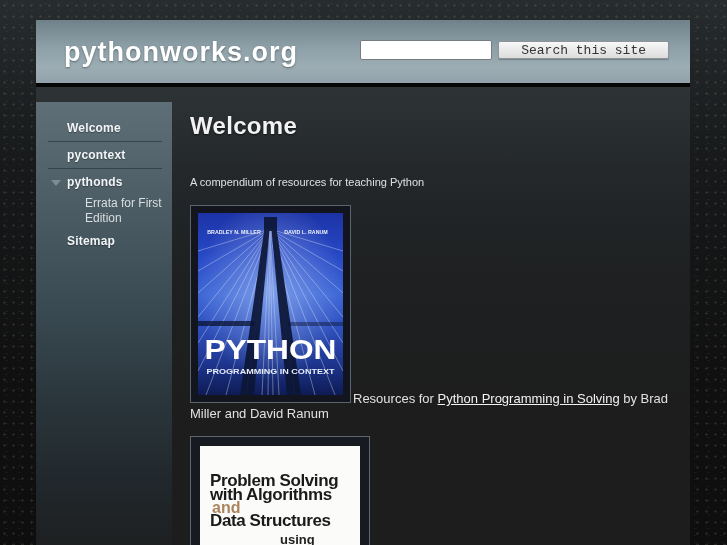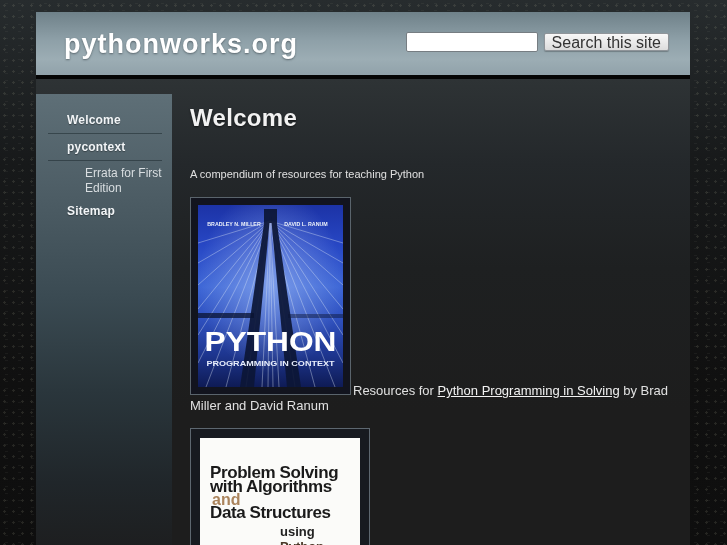--- a/index.html
+++ b/index.html
@@ -11,39 +11,39 @@
       radial-gradient(rgba(200,200,170,0.13) 1px, rgba(0,0,0,0) 1.3px),
       radial-gradient(rgba(150,150,140,0.08) 1px, rgba(0,0,0,0) 1.3px),
       linear-gradient(180deg, #272c2e 0%, #17191a 30%, #101010 70%, #0e0e0e 100%);
     background-size: 9px 11px, 13px 7px, 100% 100%;
     position:relative;
   }
   .page-wrapper { position:absolute; left:36px; top:0; width:654px; height:545px; }
 
   
   .banner {
-    margin-top:12px; height:67px; position:relative;
+    margin-top:20px; height:67px; position:relative;
     background:linear-gradient(180deg, #6f8189 0%, #8ea0a8 45%, #9cadb4 75%, #91a2aa 100%);
     border-bottom:4px solid #060606;
   }
   .site-title {
     position:absolute; left:28px; top:0; line-height:65px;
     font-size:27px; font-weight:bold; color:#ffffff; letter-spacing:1px;
     text-shadow:0 1px 2px rgba(30,40,45,0.5);
   }
   .search-area { position:absolute; right:21px; top:20px; display:flex; align-items:center; }
   .search-input {
     width:132px; height:20px; border:1px solid #767d82; border-radius:2px;
     background:#ffffff; font-size:12px; padding:0 4px;
     font-family:"Liberation Sans", sans-serif;
   }
   .search-button {
-    margin-left:6px; height:18px; padding:0 7px; font-size:16px; color:#333;
+    margin-left:6px; height:18px; padding:0 22px; font-size:13px; color:#333;
     background:linear-gradient(180deg,#f8f8f8,#dcdcdc); border:1px solid #8f9499;
-    border-radius:2px; font-family:Liberation Sans, sans-serif; cursor:pointer;
+    border-radius:2px; font-family:Liberation Mono, monospace; cursor:pointer;
     box-shadow:0 1px 1px rgba(0,0,0,0.25);
   }
 
   
   .content-shell {
     display:flex; height:472px; overflow:hidden;
     background:linear-gradient(180deg, #2e3335 0%, #24282b 18%, #1e2021 40%, #1d1d1d 70%, #1d1d1d 100%);
   }
   .sidebar {
     width:136px; flex:0 0 136px; margin-top:15px;
@@ -109,20 +109,24 @@
     </div>
   </div>
 
   <div class="content-shell">
 
     <div class="sidebar">
       <a class="nav-item" href="#"><span>Welcome</span></a>
       <hr class="nav-sep">
       <a class="nav-item" href="#"><span>pycontext</span></a>
       <hr class="nav-sep">
+      <a class="nav-item" href="#">
+        <span class="tri"></span>
+        <span>pythonds</span>
+      </a>
       <a class="nav-child" href="#"><span>Errata for First Edition</span></a>
       <a class="nav-item" href="#"><span>Sitemap</span></a>
     </div>
 
     <div class="main">
       <h1 class="page-heading">Welcome</h1>
       <p class="intro">A compendium of resources for teaching Python</p>
 
       <p class="para">
         <span class="book1">

